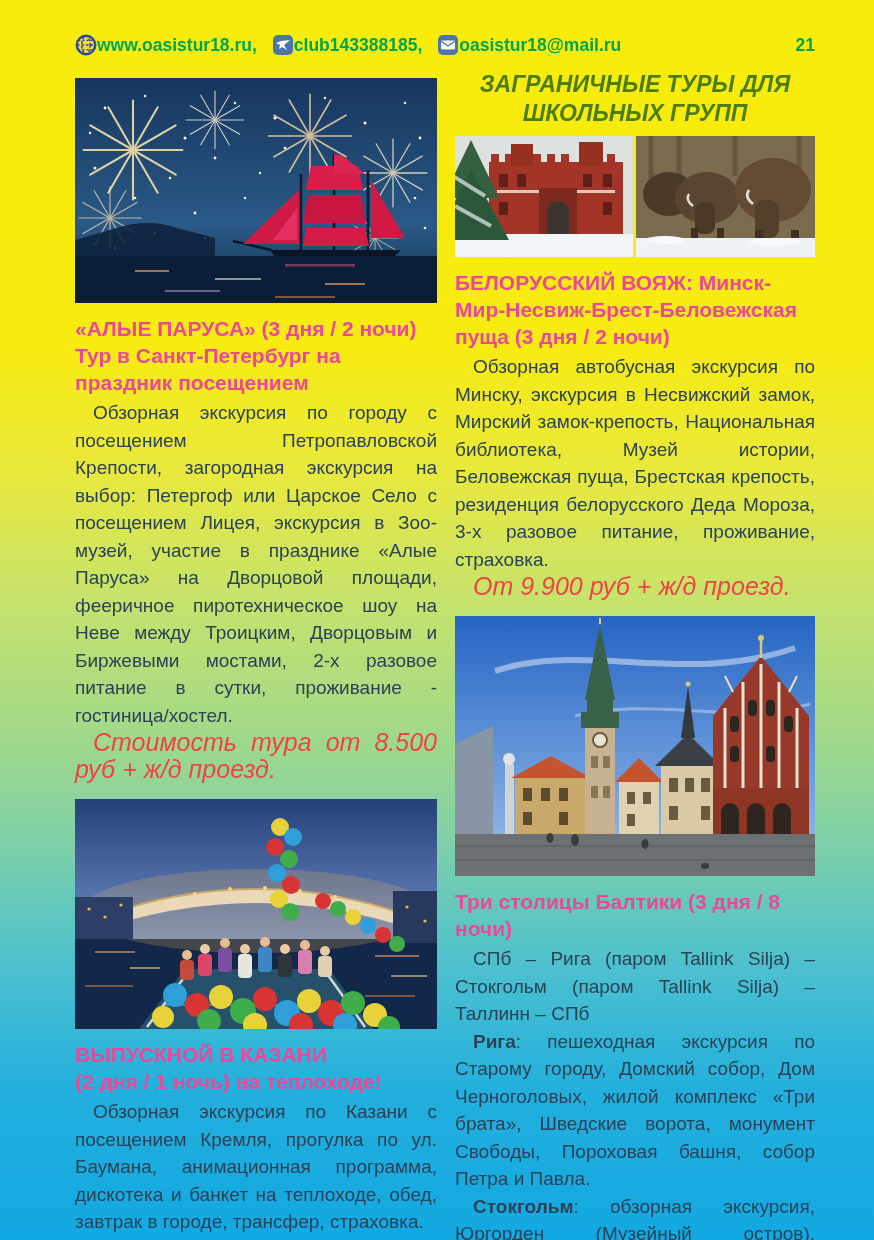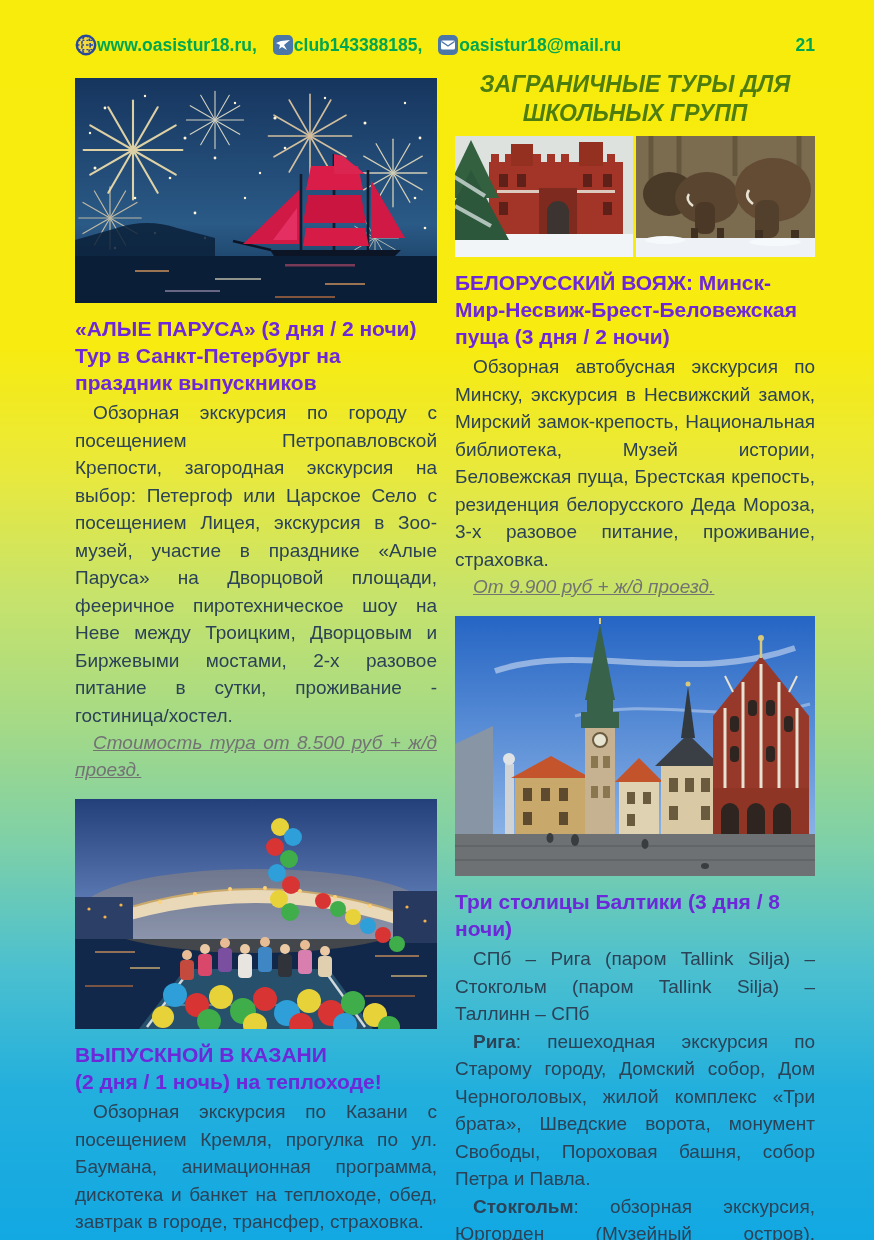--- a/index.html
+++ b/index.html
@@ -17,29 +17,29 @@
           color:#00a651;font-weight:bold;font-size:17.5px;}
   .hitem{display:flex;align-items:center;gap:0;}
   .icon{width:22px;height:22px;flex:0 0 auto;}
   .pagenum{margin-left:auto;font-size:17.5px;}
   
   .columns{display:flex;gap:18px;margin-top:12px;}
   .col-l{width:362px;flex:0 0 362px;}
   .col-r{width:360px;flex:0 0 360px;}
   .photo{margin:0;overflow:hidden;line-height:0;}
   .photo svg{display:block;}
-  h2{margin:12px 0 3px;font-size:21px;line-height:27px;color:#6d28d9;}
+  h2{margin:12px 0 3px;font-size:21px;line-height:27px;color:#ec4899;}
   h2 .sub{display:block;}
   .rtitle{margin:2px 0 8px;text-align:center;color:#4d7c0f;
           font-size:23px;line-height:29px;font-weight:bold;font-style:italic;}
   .body{font-size:19px;line-height:27.5px;color:#2b4257;text-align:justify;}
   .body p{margin:0;}
   .body p.ind{text-indent:18px;}
-  .price{color:#737373;font-style:italic;text-indent:18px;font-size:19px;
-         line-height:27px;margin:2px 0 0;text-decoration:underline;}
+  .price{color:#ef4444;font-style:italic;text-indent:18px;font-size:25px;
+         line-height:27px;margin:2px 0 0;}
   .blead{font-weight:bold;}
   #spb-photo{height:225px;margin-top:10px;}
   #kazan-photo{height:230px;margin-top:16px;}
   #belarus-photo{height:121px;margin-top:4px;}
   #riga-photo{height:260px;margin-top:16px;}
 </style>
 </head>
 <body>
 
 <div class="page">
@@ -152,21 +152,21 @@
             <rect x="210" y="186" width="70" height="2.5" fill="#b44a66"></rect>
             <rect x="60" y="192" width="34" height="2" fill="#e8a160"></rect>
             <rect x="140" y="200" width="46" height="2" fill="#d8d2b8"></rect>
             <rect x="250" y="205" width="40" height="2" fill="#e8a160"></rect>
             <rect x="90" y="212" width="55" height="2" fill="#9a8fae"></rect>
             <rect x="200" y="218" width="60" height="2" fill="#c2733f"></rect>
           </g>
         </svg>
       </figure>
 
-      <h2><span>«АЛЫЕ ПАРУСА» (3 дня / 2 ночи)</span><span class="sub">Тур в Санкт-Петербург на праздник выпускников</span></h2>
+      <h2><span>«АЛЫЕ ПАРУСА» (3 дня / 2 ночи)</span><span class="sub">Тур в Санкт-Петербург на праздник посещением</span></h2>
 
       <div class="body">
         <p class="ind">Обзорная экскурсия по городу с посещением Петропавловской Крепости, загородная экскурсия на выбор: Петергоф или Царское Село с посещением Лицея, экскурсия в Зоо- музей, участие в празднике «Алые Паруса» на Дворцовой площади, фееричное пиротехническое шоу на Неве между Троицким, Дворцовым и Биржевыми мостами, 2-х разовое питание в сутки, проживание - гостиница/хостел.</p>
         <p class="price">Стоимость тура от 8.500 руб + ж/д проезд.</p>
       </div>
 
       <figure class="photo" id="kazan-photo">
         <svg viewBox="0 0 362 230" width="362" height="230" preserveAspectRatio="none">
           <defs>
             <linearGradient id="sky2" x1="0" y1="0" x2="0" y2="1">

